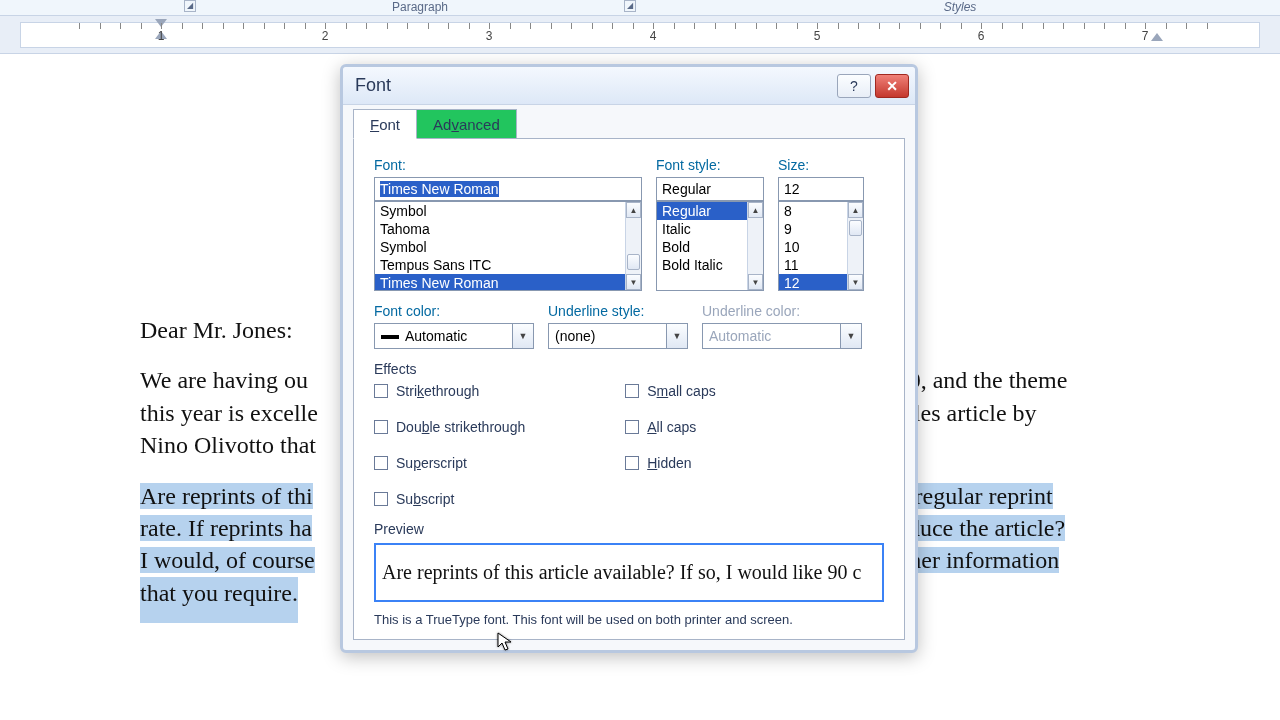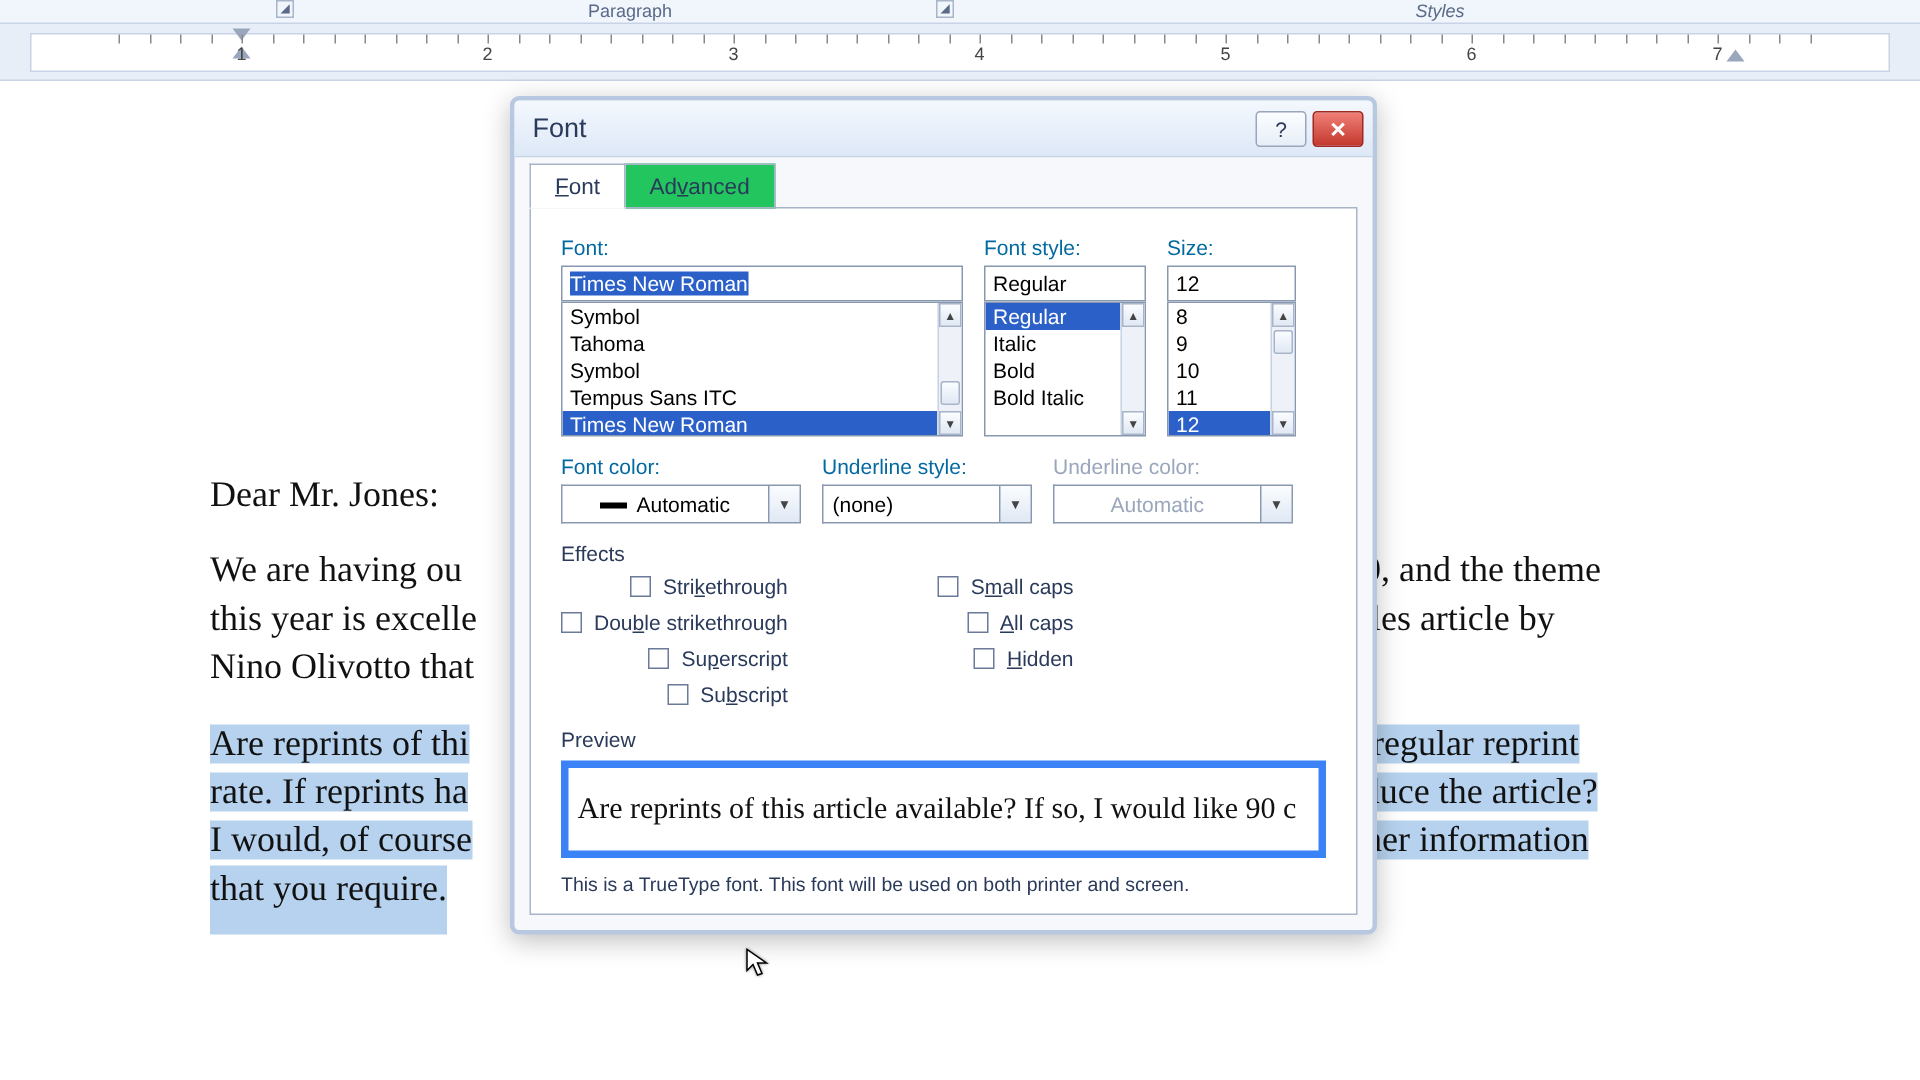--- a/index.html
+++ b/index.html
@@ -55,31 +55,31 @@
 .listbox { border: 1px solid #8898b0; background: #fff; font-size: 14px; height: 90px; overflow: hidden; position: relative; }
 .listbox .items { position: absolute; inset: 0 16px 0 0; overflow: hidden; }
 .listbox .li { padding: 1px 5px; white-space: nowrap; }
 .listbox .li.selected { background: #2a60c8; color: #fff; }
 .listbox .vsb { position: absolute; right: 0; top: 0; bottom: 0; width: 16px; background: #eef2f8; border-left: 1px solid #c8d4e6; }
 .listbox .vsb .btn { height: 16px; background: linear-gradient(#fbfdff,#e0e8f4); border: 1px solid #a8b4c8; font-size: 8px; display:flex;align-items:center;justify-content:center; color:#444; }
 .listbox .vsb .track { position: absolute; top:16px; bottom:16px; left:0; right:0; }
 .listbox .vsb .thumb { position:absolute; left:1px; right:1px; background:linear-gradient(#fbfdff,#e0e8f4); border:1px solid #a8b4c8; border-radius:2px; }
 
 .dropdown { display: flex; }
-.dropdown .val { flex:1; border: 1px solid #8898b0; border-right: none; padding: 4px 6px; font-size: 14px; background: #fff; text-align: center; }
+.dropdown .val { flex:1; border: 1px solid #8898b0; border-right: none; padding: 4px 6px; font-size: 14px; background: #fff; }
 .dropdown .dbtn { width: 22px; border: 1px solid #8898b0; background: linear-gradient(#fbfdff,#e0e8f4); display:flex;align-items:center;justify-content:center; font-size:9px; color:#444; }
 
 .section-lbl { font-size: 14px; color: #2a3a5a; margin: 8px 0 6px; }
 .effects { display: flex; gap: 100px; }
-.chkcol { display: flex; flex-direction: column; gap: 8px; align-items: flex-end; }
+.chkcol { display: flex; flex-direction: column; gap: 20px; }
 .chk { display: flex; align-items: center; gap: 8px; font-size: 14px; color: #2a3a5a; }
 .chk .box { width: 14px; height: 14px; border: 1px solid #6a7a98; background: #fff; }
 .chk u { text-decoration: underline; }
 
-.preview-box { border: 5px solid #3b82f6; margin-top: 6px; padding: 16px 6px; font-family: "Times New Roman", serif; font-size: 20px; color: #111; text-align: left; white-space: nowrap; overflow: hidden; }
+.preview-box { border: 2px solid #3b82f6; margin-top: 6px; padding: 16px 6px; font-family: "Times New Roman", serif; font-size: 20px; color: #111; text-align: left; white-space: nowrap; overflow: hidden; }
 .preview-note { font-size: 13px; color: #2a3a5a; margin-top: 10px; }
 
 .disabled { color: #9aa6bb; }
 
 .cursor { position: absolute; left: 497px; top: 632px; width: 16px; height: 20px; pointer-events:none; }
 .cursor svg { filter: drop-shadow(0 0 1px rgba(0,0,0,.5)); }
 </style>
 </head>
 <body>
 

